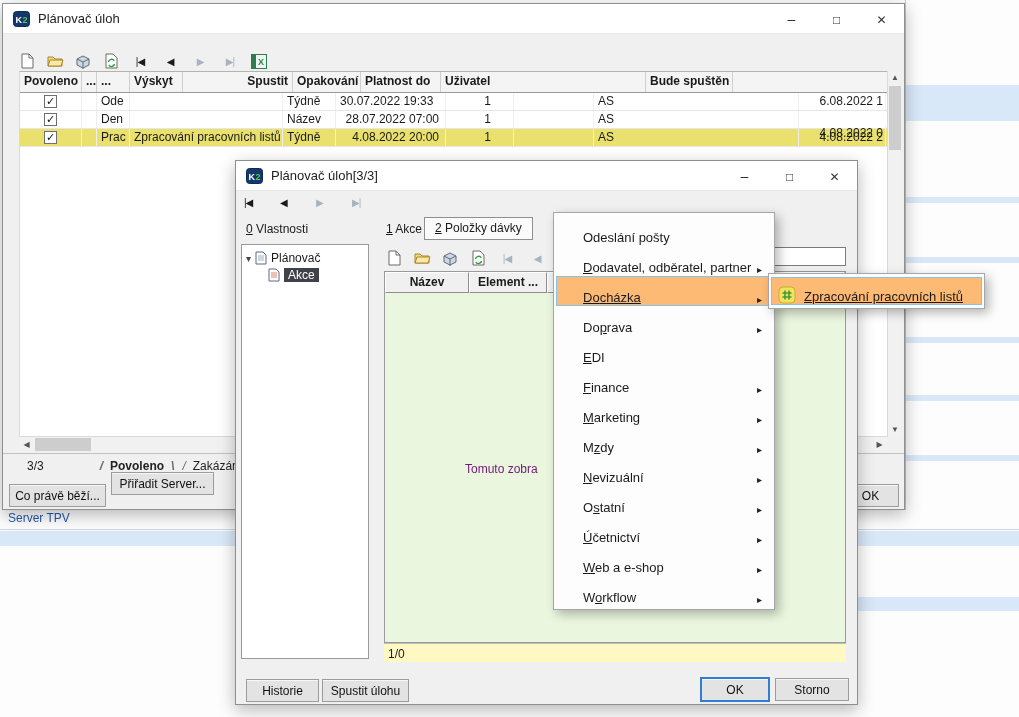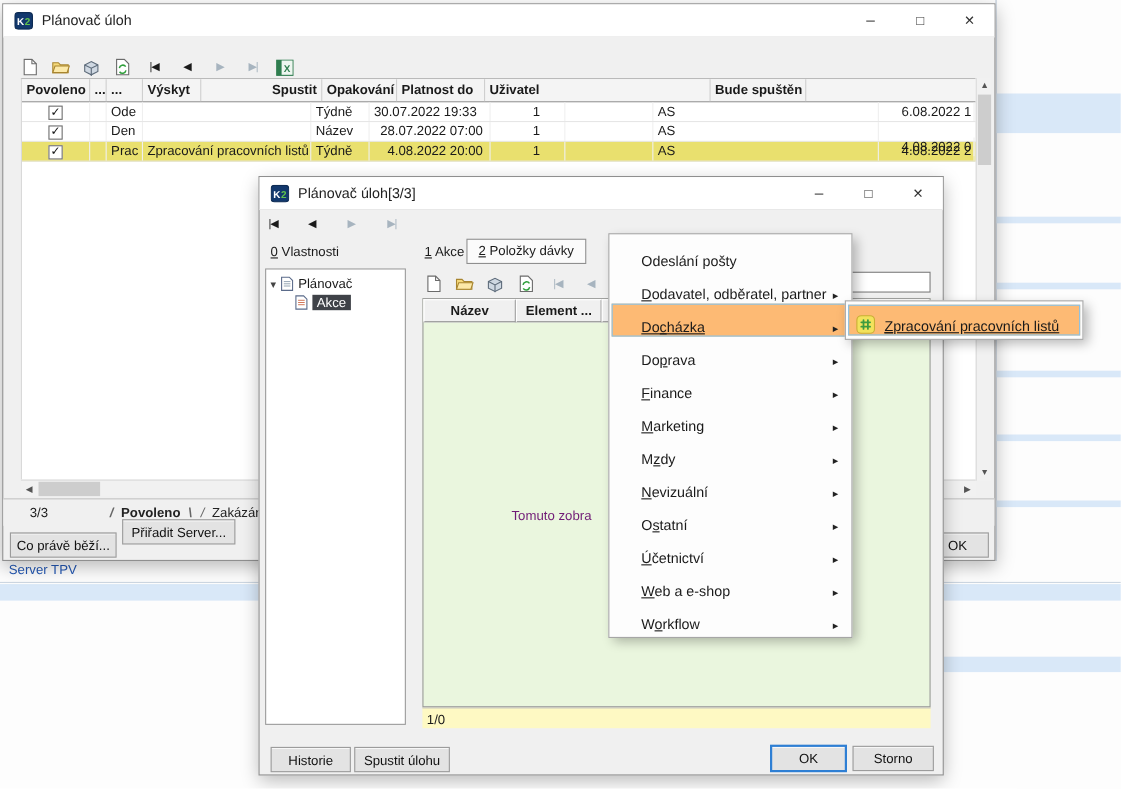--- a/index.html
+++ b/index.html
@@ -362,20 +362,23 @@
       </div>
       <div class="menu-item hl">
         <span class="menu-label">Do<u>c</u>házka</span>
         <span class="menu-arrow">▸</span>
       </div>
       <div class="menu-item">
         <span class="menu-label">Do<u>p</u>rava</span>
         <span class="menu-arrow">▸</span>
       </div>
       <div class="menu-item">
+        <span class="menu-label"><u>E</u>DI</span>
+      </div>
+      <div class="menu-item">
         <span class="menu-label"><u>F</u>inance</span>
         <span class="menu-arrow">▸</span>
       </div>
       <div class="menu-item">
         <span class="menu-label"><u>M</u>arketing</span>
         <span class="menu-arrow">▸</span>
       </div>
       <div class="menu-item">
         <span class="menu-label">M<u>z</u>dy</span>
         <span class="menu-arrow">▸</span>

